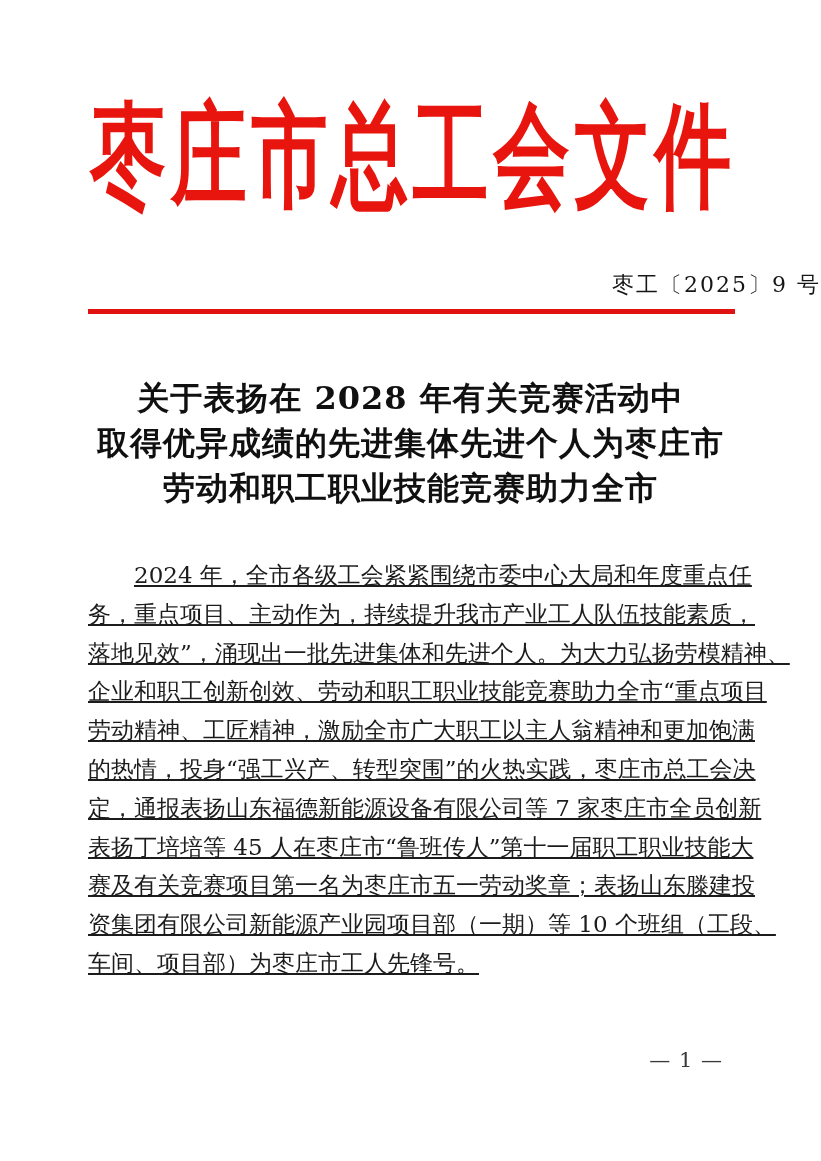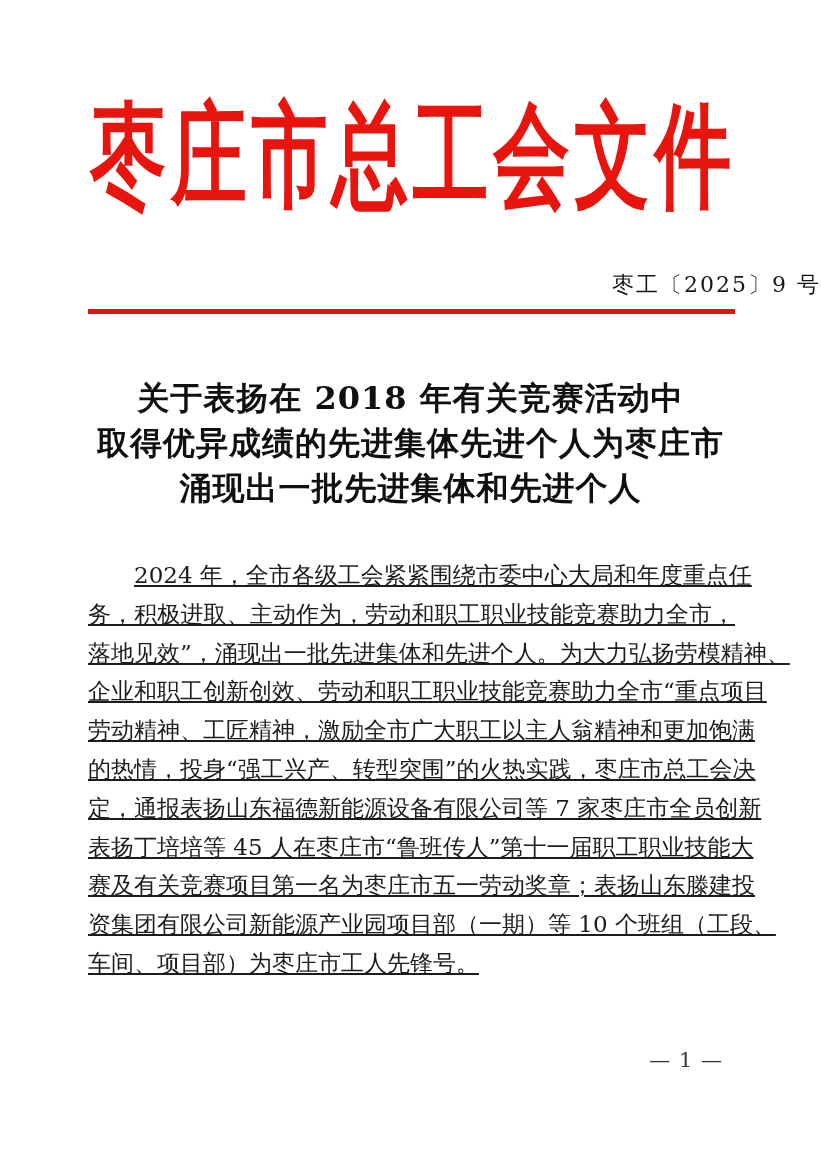--- a/index.html
+++ b/index.html
@@ -106,28 +106,28 @@
       <span>会</span>
       <span>文</span>
       <span>件</span>
     </div>
 
   <div class="doc-number">枣工〔2025〕9 号</div>
 
   <div class="red-rule"></div>
 
   <div class="title">
-    <div class="title-line">关于表扬在 2018 年有关竞赛活动中</div>
+    <div class="title-line">关于表扬在 2028 年有关竞赛活动中</div>
     <div class="title-line">取得优异成绩的先进集体先进个人为枣庄市</div>
-    <div class="title-line">涌现出一批先进集体和先进个人</div>
+    <div class="title-line">劳动和职工职业技能竞赛助力全市</div>
   </div>
 
   <div class="body-text">
     <div class="line first">2024 年，全市各级工会紧紧围绕市委中心大局和年度重点任</div>
-    <div class="line">务，积极进取、主动作为，劳动和职工职业技能竞赛助力全市，</div>
+    <div class="line">务，重点项目、主动作为，持续提升我市产业工人队伍技能素质，</div>
     <div class="line">落地见效”，涌现出一批先进集体和先进个人。为大力弘扬劳模精神、</div>
     <div class="line">企业和职工创新创效、劳动和职工职业技能竞赛助力全市“重点项目</div>
     <div class="line">劳动精神、工匠精神，激励全市广大职工以主人翁精神和更加饱满</div>
     <div class="line">的热情，投身“强工兴产、转型突围”的火热实践，枣庄市总工会决</div>
     <div class="line">定，通报表扬山东福德新能源设备有限公司等 7 家枣庄市全员创新</div>
     <div class="line">表扬丁培培等 45 人在枣庄市“鲁班传人”第十一届职工职业技能大</div>
     <div class="line">赛及有关竞赛项目第一名为枣庄市五一劳动奖章；表扬山东滕建投</div>
     <div class="line">资集团有限公司新能源产业园项目部（一期）等 10 个班组（工段、</div>
     <div class="line last">车间、项目部）为枣庄市工人先锋号。</div>
   </div>

